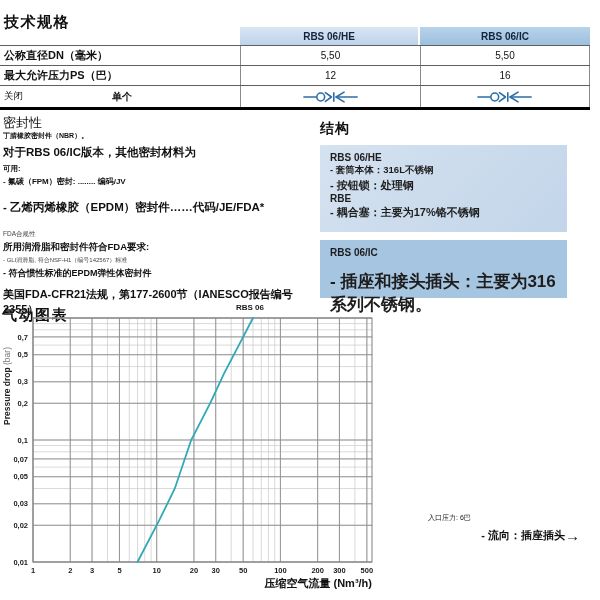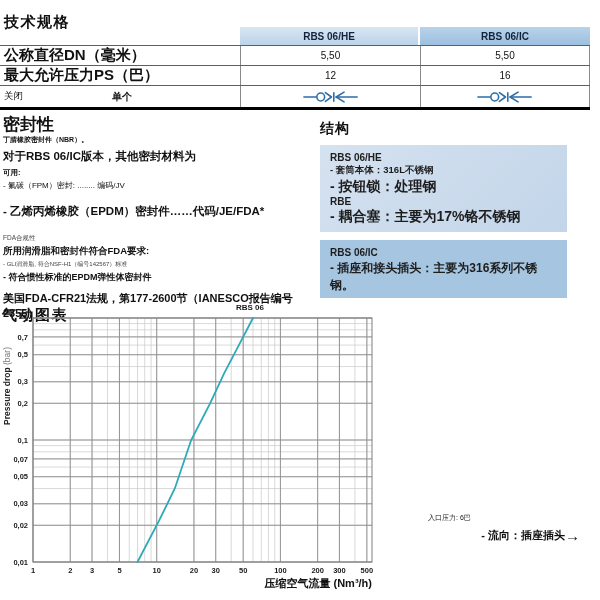--- a/index.html
+++ b/index.html
@@ -9,51 +9,51 @@
 
   
   .tech-title{left:4px;top:3px;font-size:15px;font-weight:700;letter-spacing:1.5px}
   .spec-table{left:0;top:27px;width:590px}
   .thead{display:flex;height:18px;padding-left:240px;box-sizing:border-box}
   .hcell{display:flex;align-items:center;justify-content:center;font-size:10px;font-weight:700;color:#13233c}
   .hc1{background:linear-gradient(#d9e6f3,#bcd3e9);width:178px;margin-right:2px}
   .hc2{background:linear-gradient(#b9d2ea,#9cc0df);width:170px}
   .trow{display:flex;border-top:1px solid #5f5f5f;height:19px;align-items:stretch}
   .trow.last{border-bottom:3px solid #000000;height:21px}
-  .lcell{width:240px;box-sizing:border-box;padding-left:4px;font-size:15px;font-weight:700;display:flex;align-items:center}
+  .lcell{width:240px;box-sizing:border-box;padding-left:4px;font-size:11px;font-weight:700;display:flex;align-items:center}
   .vcell{width:180px;border-left:1px solid #8a8a8a;display:flex;align-items:center;justify-content:center;font-size:10px;box-sizing:border-box}
   .vcell.v2{width:170px;border-right:1px solid #8a8a8a}
   .close-row{font-weight:400;font-size:9.5px}
   .close-l{display:inline-block;width:108px}
   .close-s{font-weight:700;font-size:10px}
 
   
   .sealing{left:3px;top:116px;width:307px}
-  .seal-title{font-size:17px;font-weight:700;line-height:1.05}
+  .seal-title{font-size:13px;font-weight:400;line-height:1.05}
   .s0{font-size:7px;font-weight:700;margin-top:1px}
   .s1{font-size:11.5px;font-weight:700;margin-top:4px}
   .s2{font-size:7.5px;font-weight:700;margin-top:4px}
-  .s3{font-size:8px;font-weight:400;margin-top:2px}
+  .s3{font-size:8px;font-weight:700;margin-top:2px}
   .s4{font-size:11.5px;font-weight:700;margin-top:13px}
   .s5{font-size:6.5px;color:#444;margin-top:15px}
   .s6{font-size:9.5px;font-weight:700;margin-top:2px}
   .s7{font-size:6px;color:#444;margin-top:2px}
   .s8{font-size:9px;font-weight:700;margin-top:2px}
   .s9{font-size:11px;font-weight:700;margin-top:7px}
 
   
   .structure{left:320px;top:120px;width:247px}
   .struct-title{font-size:14px;font-weight:700;letter-spacing:1px}
   .sbox{box-sizing:border-box;padding:7px 10px}
   .box1{margin-top:7px;background:linear-gradient(135deg,#d5e2f0,#c2d5e9);height:87px}
   .box2{margin-top:8px;background:#a6c5e1;height:58px}
   .gname{font-size:10px;font-weight:700;color:#1d1d1d}
-  .gitem{font-size:14px;font-weight:700;color:#1d1d1d;margin-top:1px}
+  .gitem{font-size:11px;font-weight:700;color:#1d1d1d;margin-top:1px}
   .gitem.sm{font-size:9.5px}
-  .gitem.lg{font-size:12px;margin-top:2px}
+  .gitem.lg{font-size:17px;margin-top:12px}
   .mt{}
 
   
   .chart-title{left:2px;top:294px;font-size:15px;font-weight:700;letter-spacing:1.5px}
   #chart-svg{left:0;top:298px}
   .testcond{left:428px;top:512px;width:152px}
   .tc-title{font-size:9px;font-weight:700}
   .tc-l1{font-size:7px;margin-top:1px}
   .tc-row{display:flex;justify-content:flex-end;align-items:center;margin-top:5px}
   .tc-l2{font-size:11px;font-weight:700}

